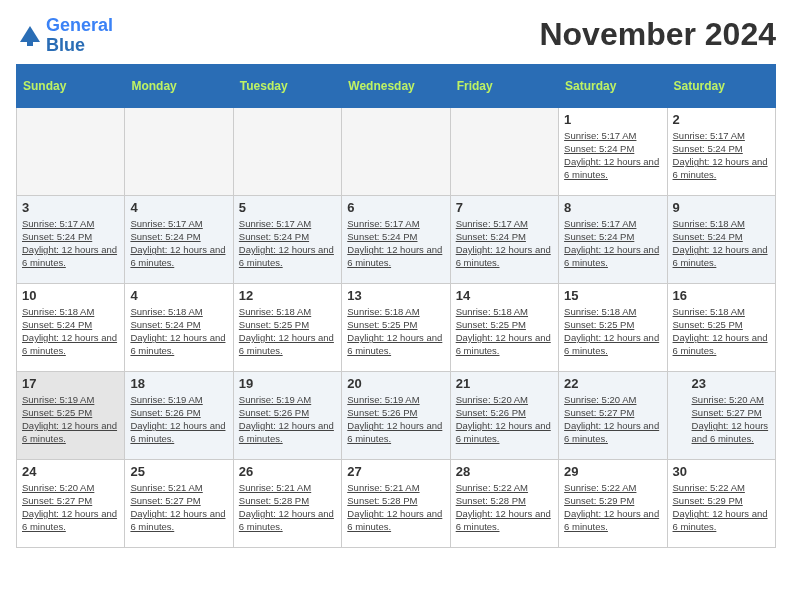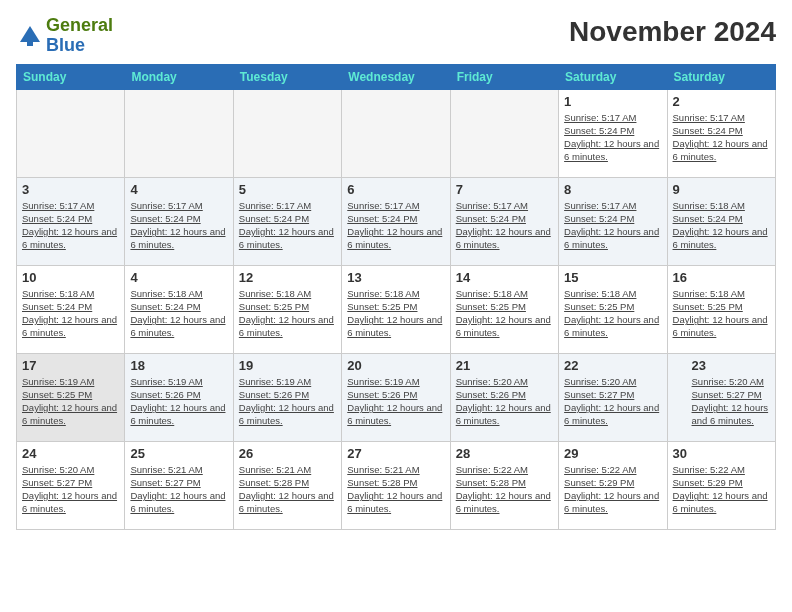--- a/index.html
+++ b/index.html
@@ -20,49 +20,49 @@
       display: flex;
       align-items: center;
     }
     .logo-text {
       font-size: 18px;
       font-weight: bold;
       color: #333;
       line-height: 1.1;
     }
     .logo-text span {
-      color: #4d7c0f;
+      color: #3b82f6;
     }
     .logo-icon {
       width: 28px;
       height: 28px;
       margin-right: 2px;
     }
     .title-area {
       text-align: right;
     }
     .month-title {
-      font-size: 28px;
+      font-size: 32px;
       font-weight: bold;
       color: #333;
     }
     .location {
       font-size: 14px;
       color: #555;
     }
     table {
       width: 100%;
       border-collapse: collapse;
     }
     th {
       background-color: #2a6db5;
-      color: #5eead4;
+      color: #bef264;
       font-size: 12px;
       font-weight: bold;
-      padding: 5px 6px;
+      padding: 14px 6px;
       text-align: left;
       border: 1px solid #2a6db5;
     }
     td {
       border: 1px solid #ccc;
       vertical-align: top;
       padding: 4px 5px;
       width: 14.28%;
       height: 88px;
       background: #fff;

